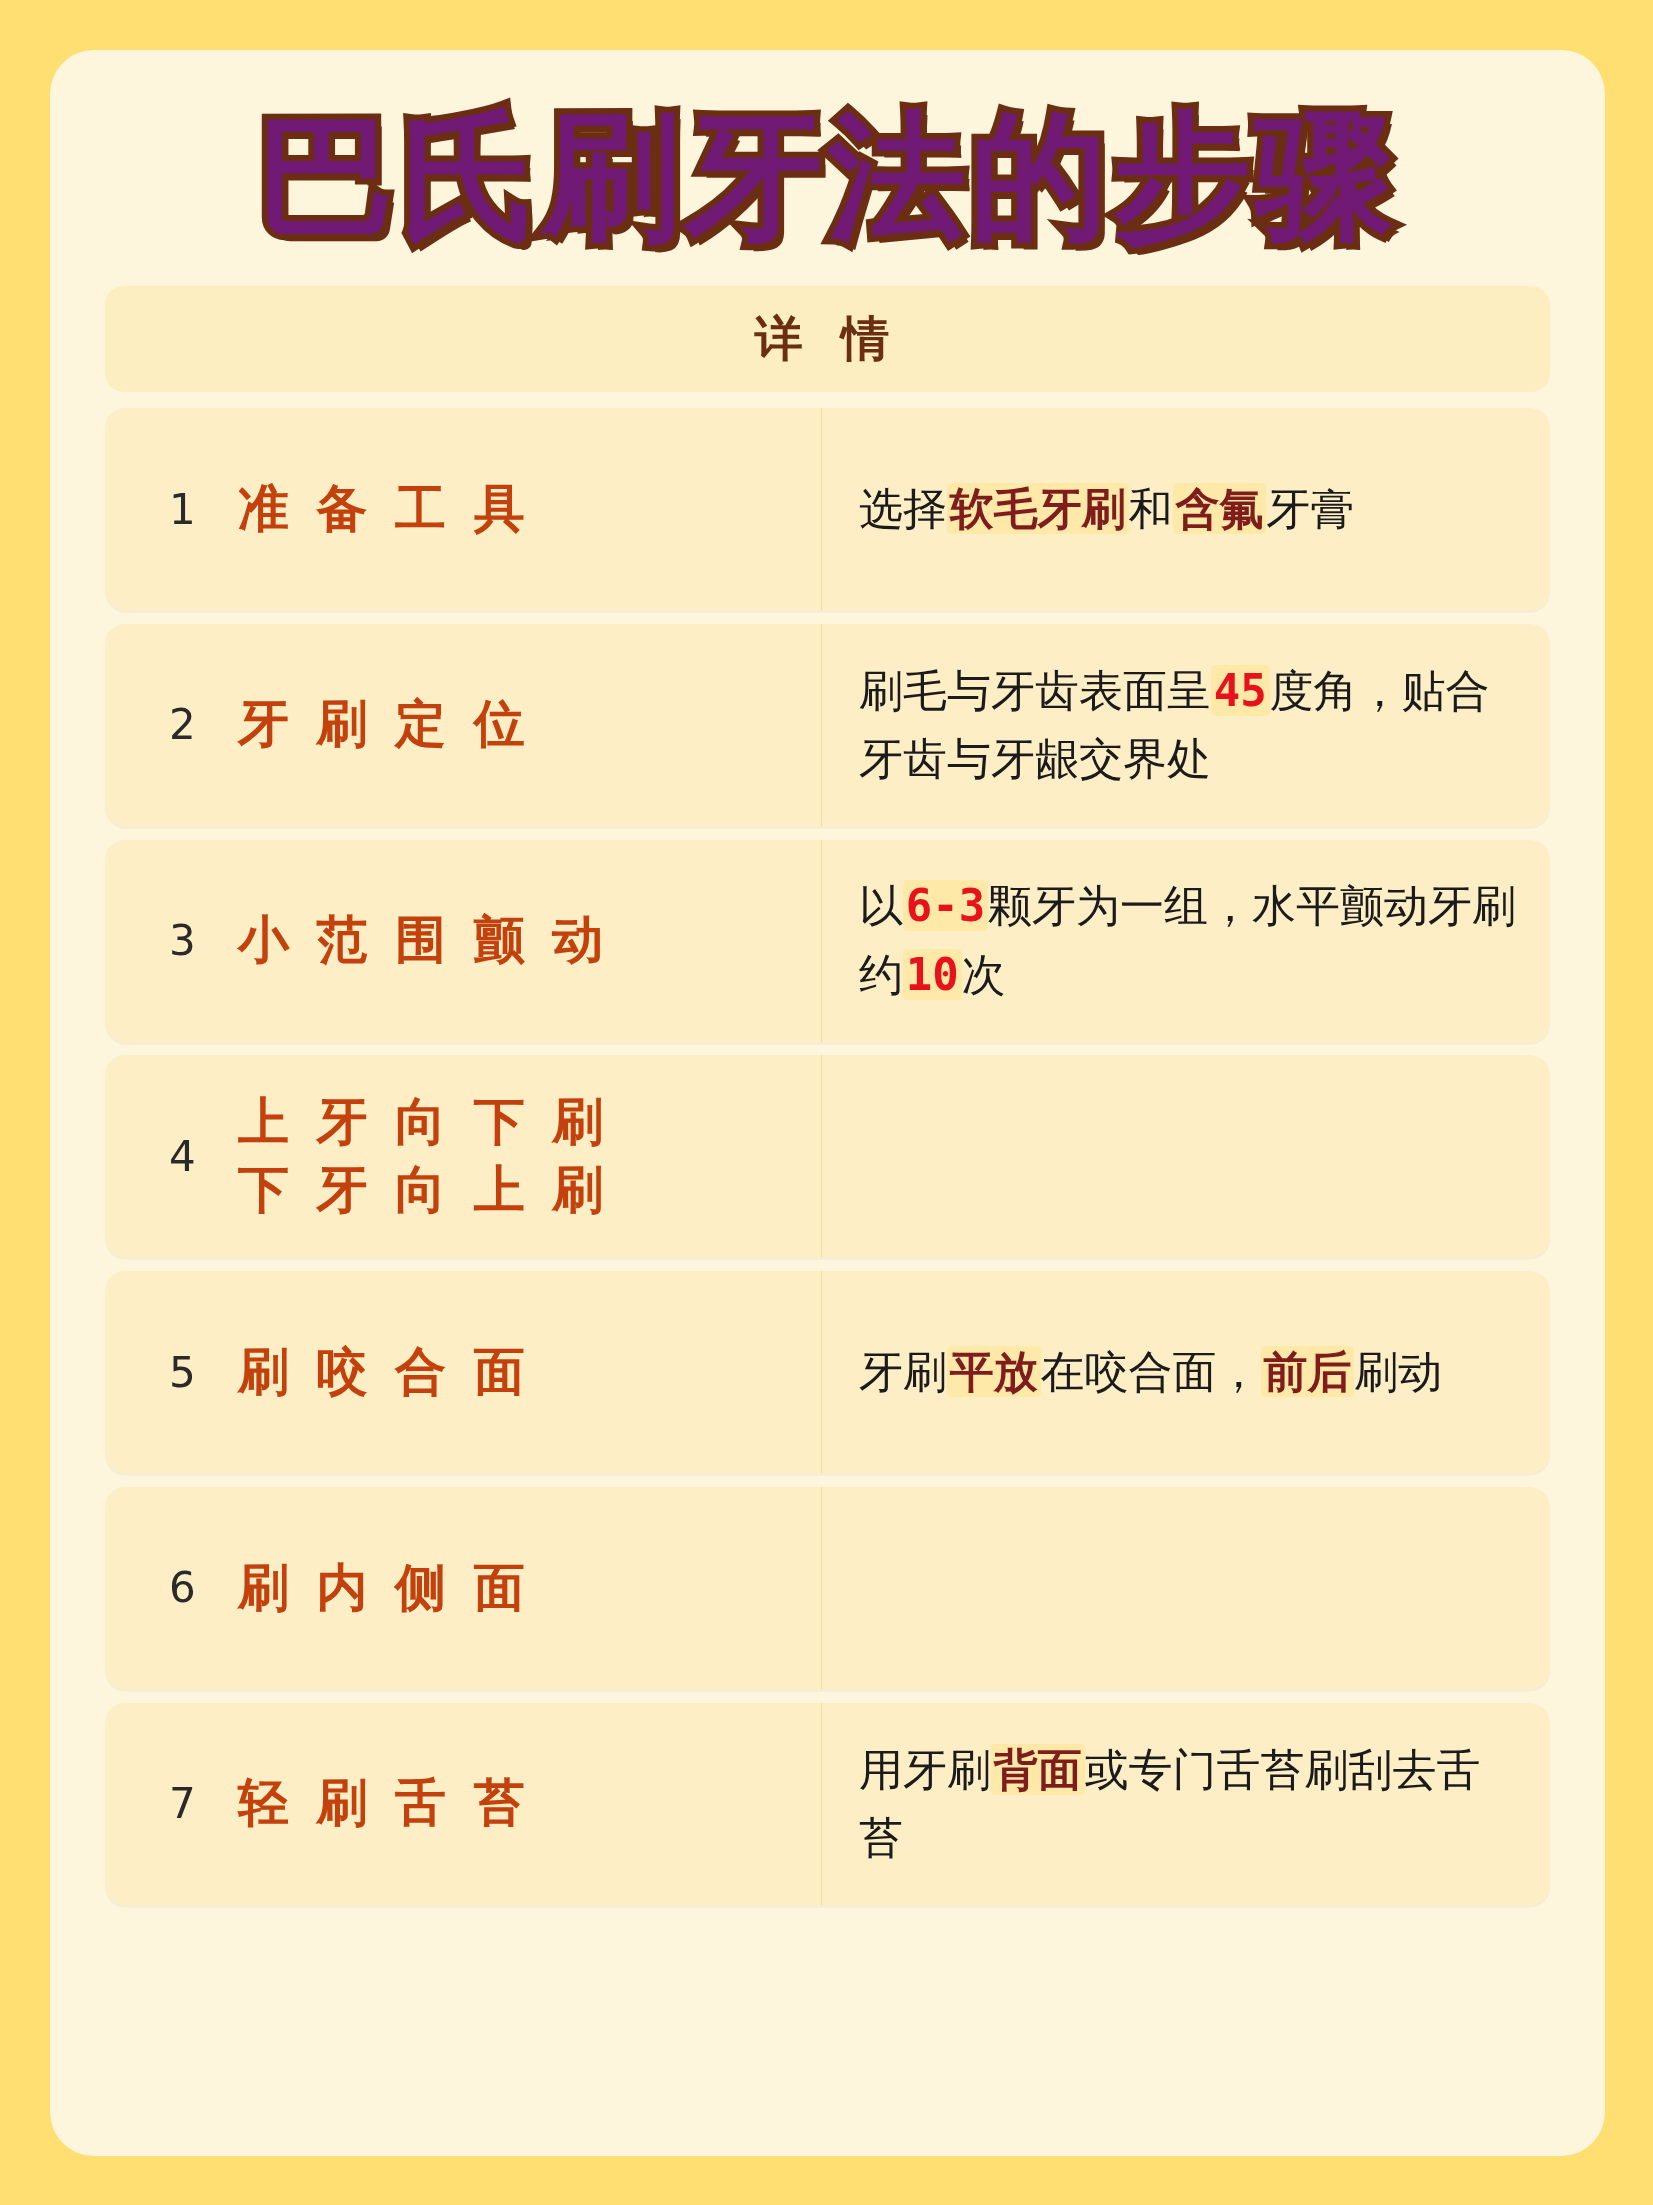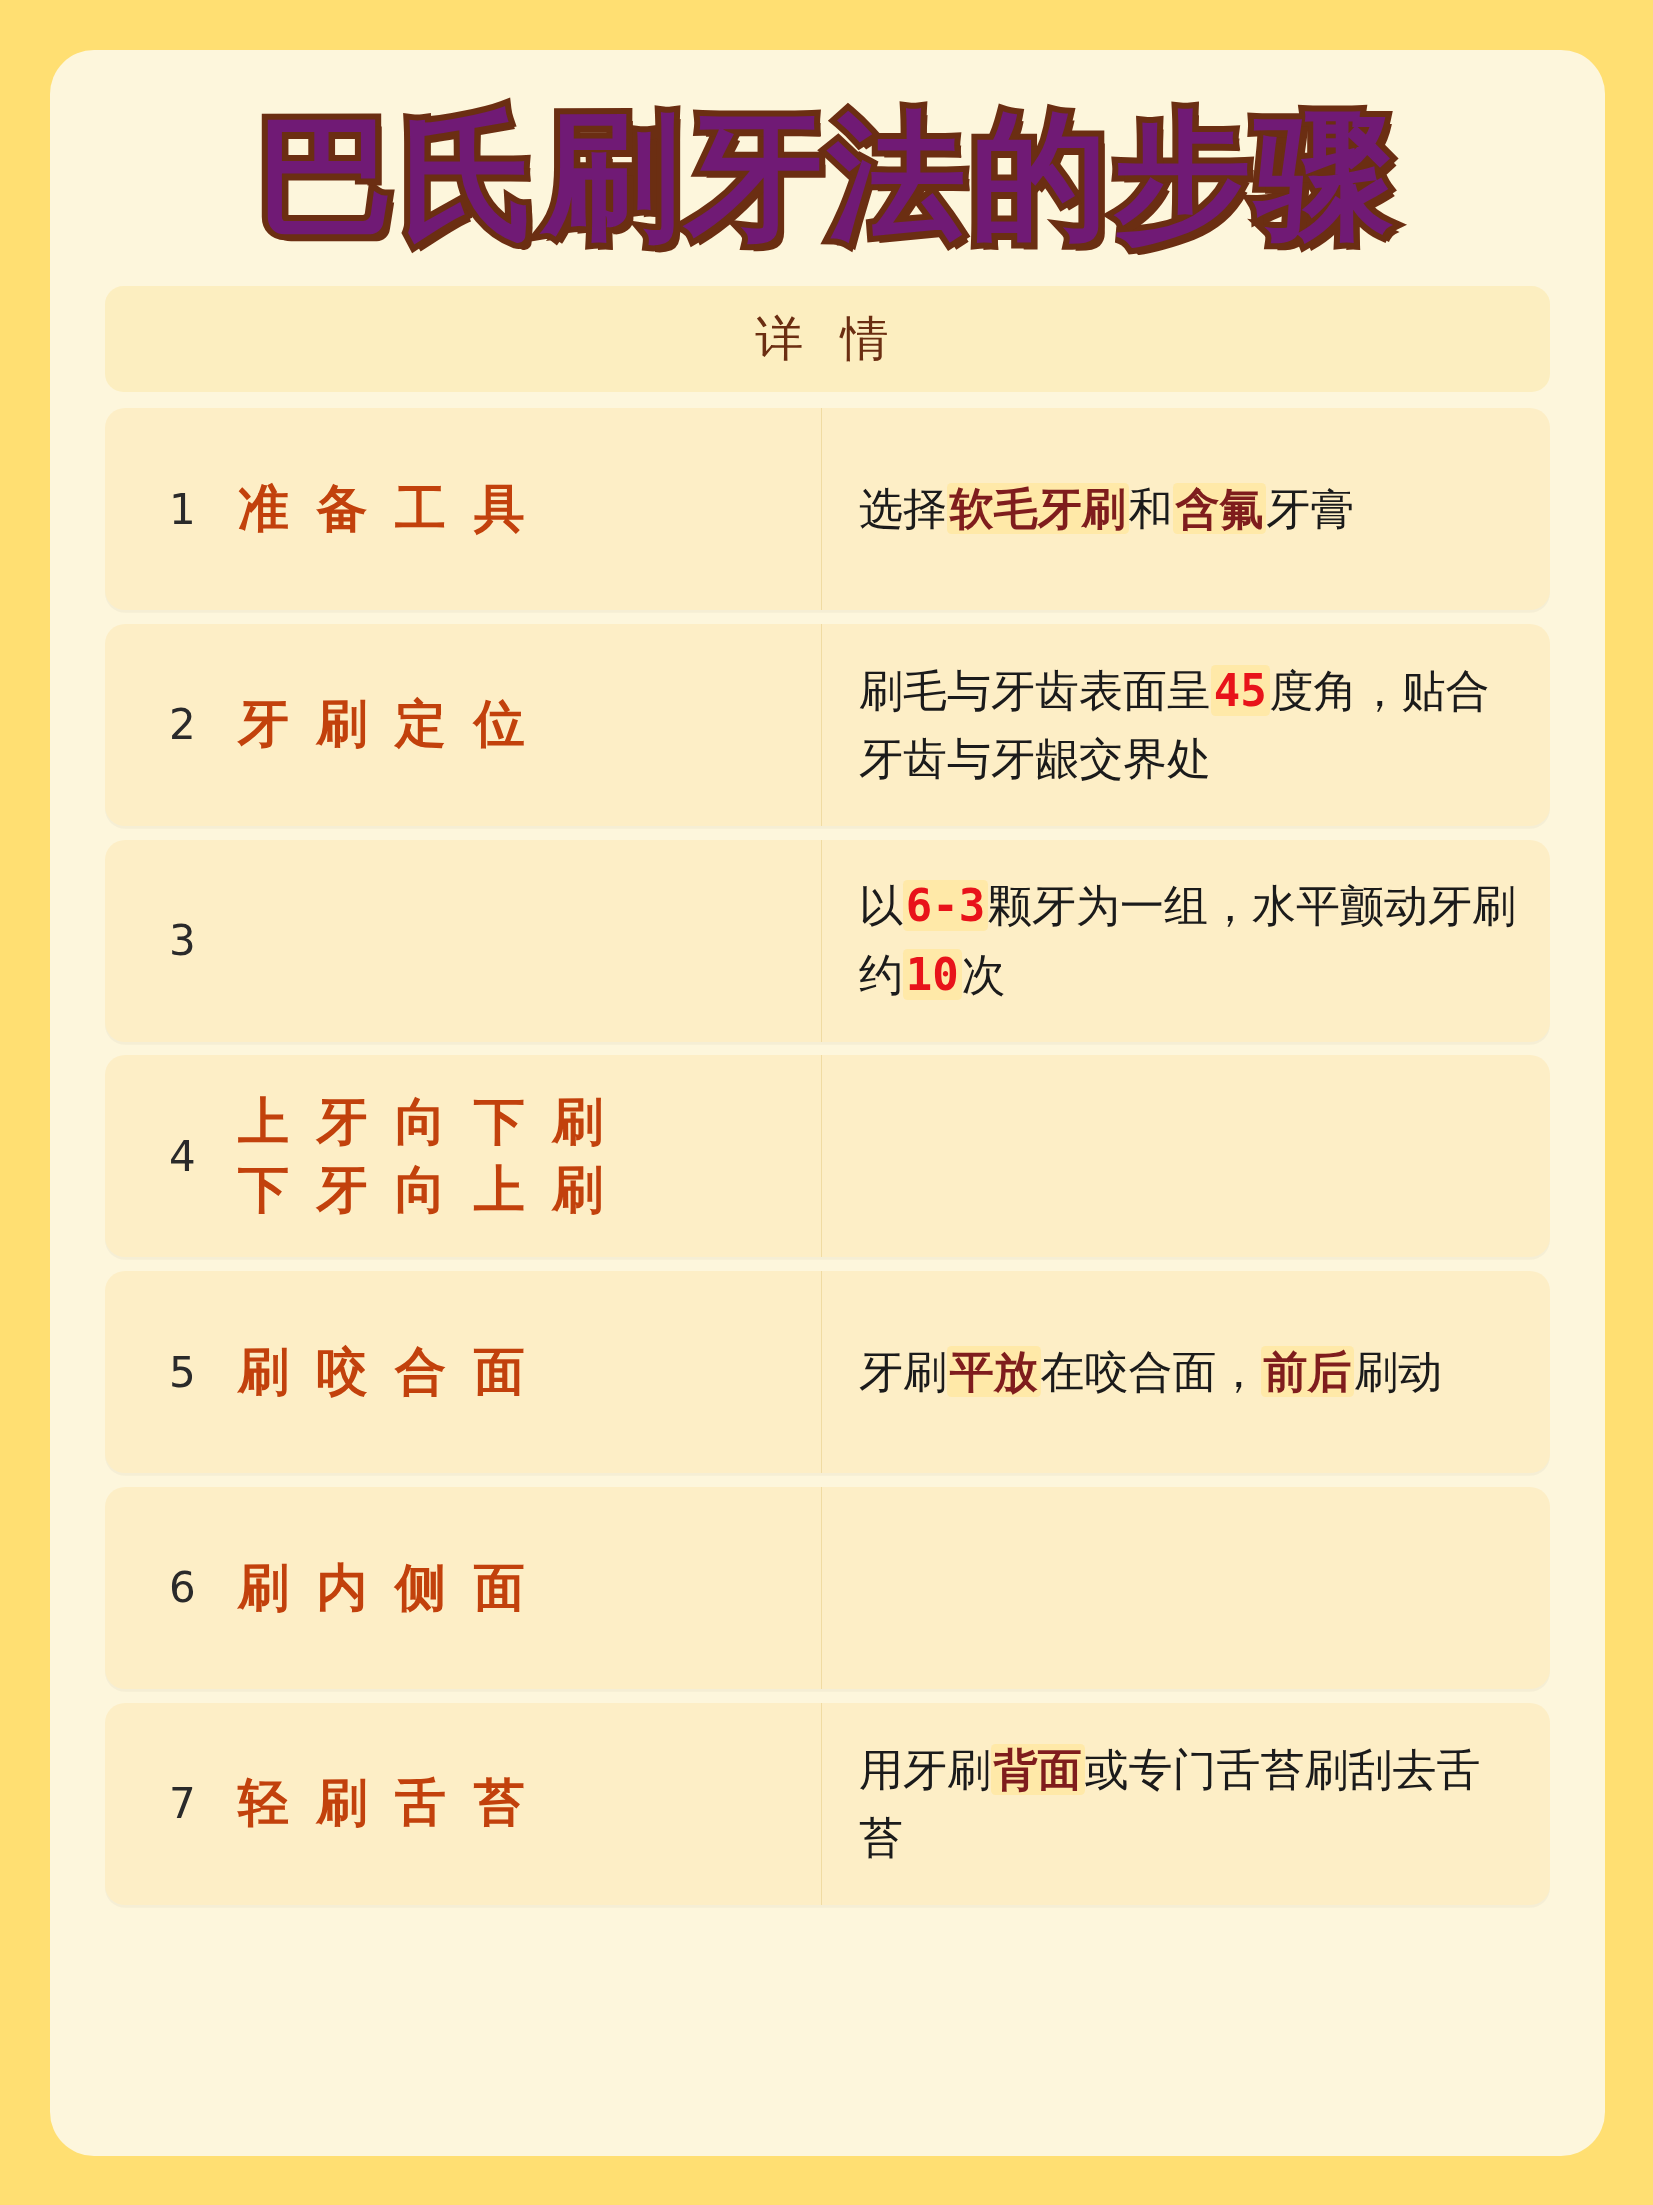--- a/index.html
+++ b/index.html
@@ -52,21 +52,21 @@
     background: #fceec0;
     border-radius: 18.4px;
     height: 106px;
     display: flex;
     align-items: center;
     justify-content: center;
     margin-bottom: 15.6px;
   }
   .header-band .header-text {
     font-size: 48px;
-    font-weight: normal;
+    font-weight: bold;
     color: #6b2e12;
     letter-spacing: 11px;
     font-family: "DejaVu Sans", "Liberation Sans", sans-serif;
   }
 
   
   .rows {
     display: flex;
     flex-direction: column;
     gap: 13.8px;
@@ -163,20 +163,21 @@
           <div class="idx">2</div>
           <div class="step-name">牙 刷 定 位</div>
         </div>
         <div class="right">
           <div class="desc">刷毛与牙齿表面呈<span class="hl-num">45</span>度角，贴合牙齿与牙龈交界处</div>
         </div>
       </div>
       <div class="row">
         <div class="left">
           <div class="idx">3</div>
+          <div class="step-name">小 范 围 颤 动</div>
         </div>
         <div class="right">
           <div class="desc">以<span class="hl-num">6-3</span>颗牙为一组，水平颤动牙刷约<span class="hl-num">10</span>次</div>
         </div>
       </div>
       <div class="row">
         <div class="left">
           <div class="idx">4</div>
           <div class="step-name">上 牙 向 下 刷<br>下 牙 向 上 刷</div>
         </div>

